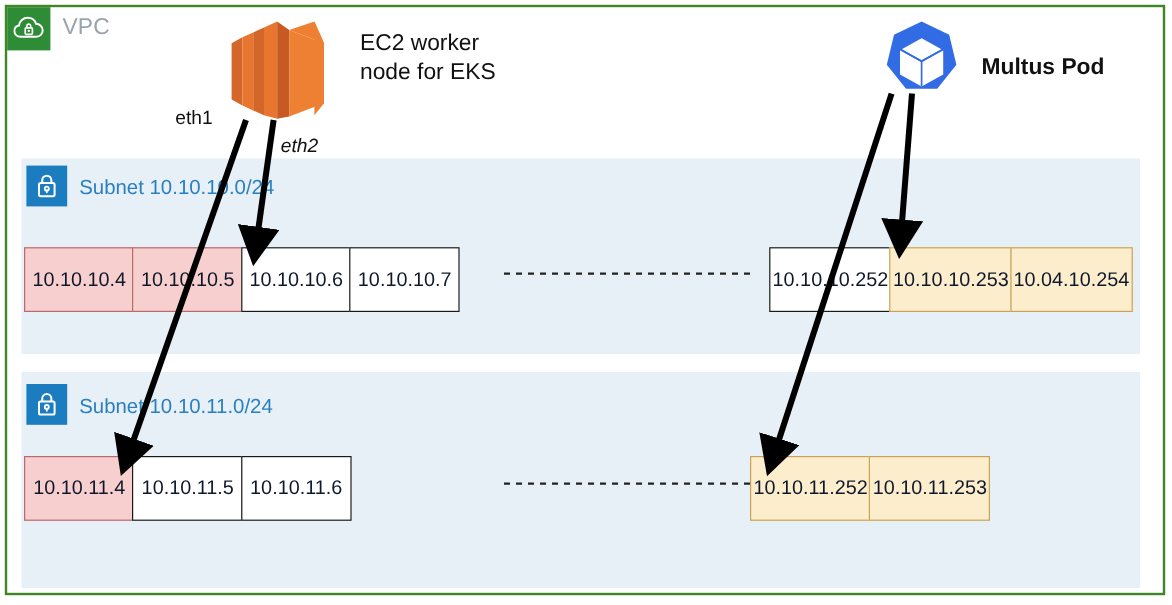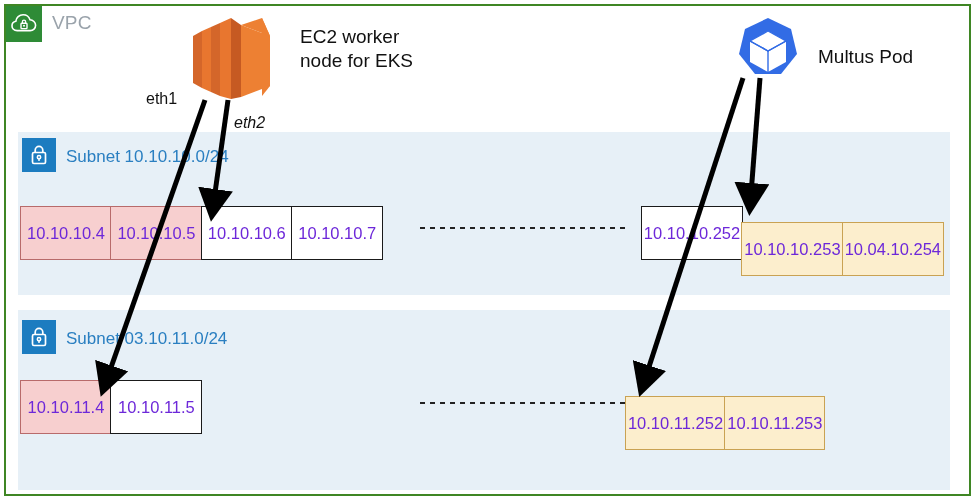--- a/index.html
+++ b/index.html
@@ -21,42 +21,42 @@
                 display:flex;align-items:center;justify-content:center;}
   .subnet-title{position:absolute;font-size:17px;color:#2a7fc1;white-space:nowrap;}
   #badge-1{left:22px;top:138px;}
   #title-1{left:66px;top:147px;}
   #badge-2{left:22px;top:320px;}
   #title-2{left:66px;top:329px;}
 
   
   .ip-table{position:absolute;display:flex;}
   .ip-cell{box-sizing:border-box;display:flex;align-items:center;justify-content:center;
-           font-size:16.5px;color:#6d28d9;white-space:nowrap;height:54px;}
+           font-size:16.5px;color:#0f172a;white-space:nowrap;height:54px;}
   .cell-white{background:#ffffff;border:1.6px solid #1a1a1a;}
   .cell-pink{background:#f7cfcf;border:1.6px solid #b86b6b;}
-  .cell-yellow{background:#fceecd;border:1.6px solid #c9a253;margin-top:16px;}
+  .cell-yellow{background:#fceecd;border:1.6px solid #c9a253;}
   .ip-cell + .ip-cell{margin-left:-1.6px;}
 
   #table-left-1{left:20px;top:206px;}
   #table-left-1 .ip-cell{width:92px;}
   #table-right-1{left:641px;top:206px;}
   #table-right-1 .ip-cell{width:102px;}
   #table-left-2{left:20px;top:380px;align-items:center;}
   #table-left-2 .ip-cell{width:92px;}
   #table-right-2{left:625px;top:380px;}
   #table-right-2 .ip-cell{width:101px;}
 
   
   #overlay{position:absolute;left:0;top:0;width:977px;height:504px;pointer-events:none;}
 
   
   .node-label{position:absolute;font-size:19px;color:#111;line-height:1.28;white-space:pre;}
   #ec2-label{left:283px;top:25px;margin-left:17px;}
-  #pod-label{left:818px;top:45px;}
+  #pod-label{left:818px;top:45px;font-weight:bold;}
   .eth-label{position:absolute;font-size:16px;color:#111;}
   #eth1-label{left:146px;top:90px;}
   #eth2-label{left:234px;top:114px;font-style:italic;}
 </style>
 </head>
 <body>
 
 <div id="canvas">
 
   <div class="vpc-frame"></div>
@@ -85,38 +85,39 @@
 
   <div class="subnet-band" id="band-2"></div>
   <div class="subnet-badge" id="badge-2">
     <svg width="20" height="22" viewBox="0 0 20 22" aria-hidden="true">
       <rect x="3.5" y="8.5" width="13" height="11" rx="1.4" fill="none" stroke="#ffffff" stroke-width="1.7"></rect>
       <path d="M6.2,8.5 V6.2 a3.8,3.8 0 0 1 7.6,0 V8.5" fill="none" stroke="#ffffff" stroke-width="1.7"></path>
       <circle cx="10" cy="13.2" r="1.7" fill="none" stroke="#ffffff" stroke-width="1.5"></circle>
       <rect x="9.3" y="13.8" width="1.4" height="3.2" fill="#ffffff"></rect>
     </svg>
   </div>
-  <div class="subnet-title" id="title-2">Subnet 03.10.11.0/24</div>
+  <div class="subnet-title" id="title-2">Subnet 10.10.11.0/24</div>
 
   <div class="ip-table" id="table-left-1">
     <div class="ip-cell cell-pink">10.10.10.4</div>
     <div class="ip-cell cell-pink">10.10.10.5</div>
     <div class="ip-cell cell-white">10.10.10.6</div>
     <div class="ip-cell cell-white">10.10.10.7</div>
   </div>
 
   <div class="ip-table" id="table-right-1">
     <div class="ip-cell cell-white">10.10.10.252</div>
     <div class="ip-cell cell-yellow">10.10.10.253</div>
     <div class="ip-cell cell-yellow">10.04.10.254</div>
   </div>
 
   <div class="ip-table" id="table-left-2">
     <div class="ip-cell cell-pink">10.10.11.4</div>
     <div class="ip-cell cell-white">10.10.11.5</div>
+    <div class="ip-cell cell-white">10.10.11.6</div>
   </div>
 
   <div class="ip-table" id="table-right-2">
     <div class="ip-cell cell-yellow">10.10.11.252</div>
     <div class="ip-cell cell-yellow">10.10.11.253</div>
   </div>
 
   <svg id="overlay" viewBox="0 0 977 504">
     <defs>
       <marker id="ah" markerWidth="7" markerHeight="7" refX="2.2" refY="3.5" orient="auto">

